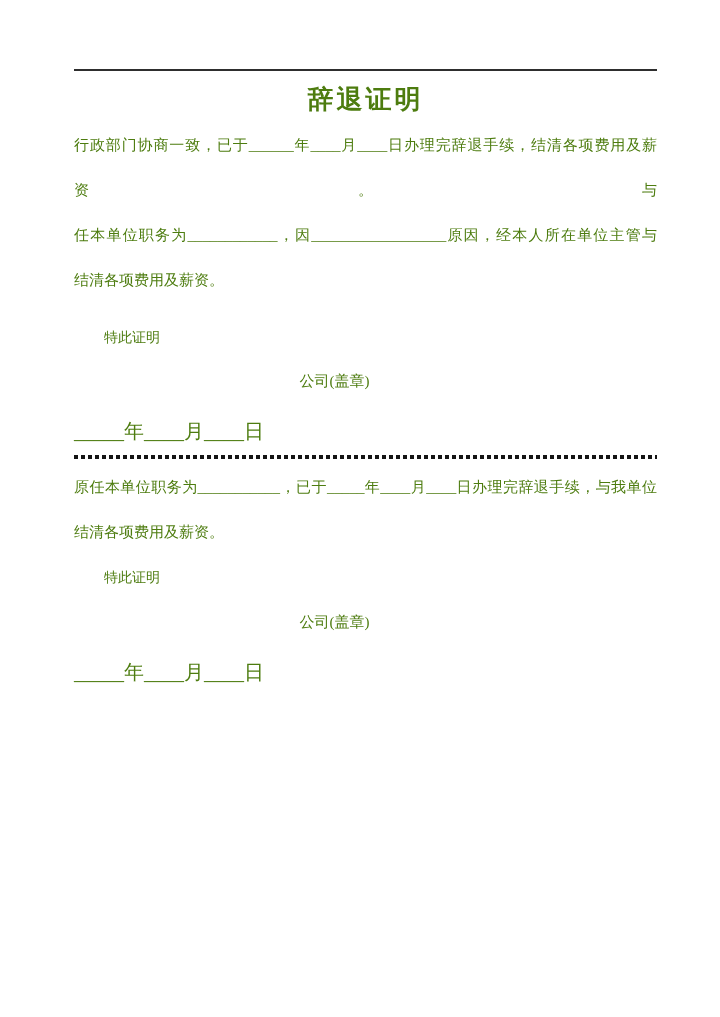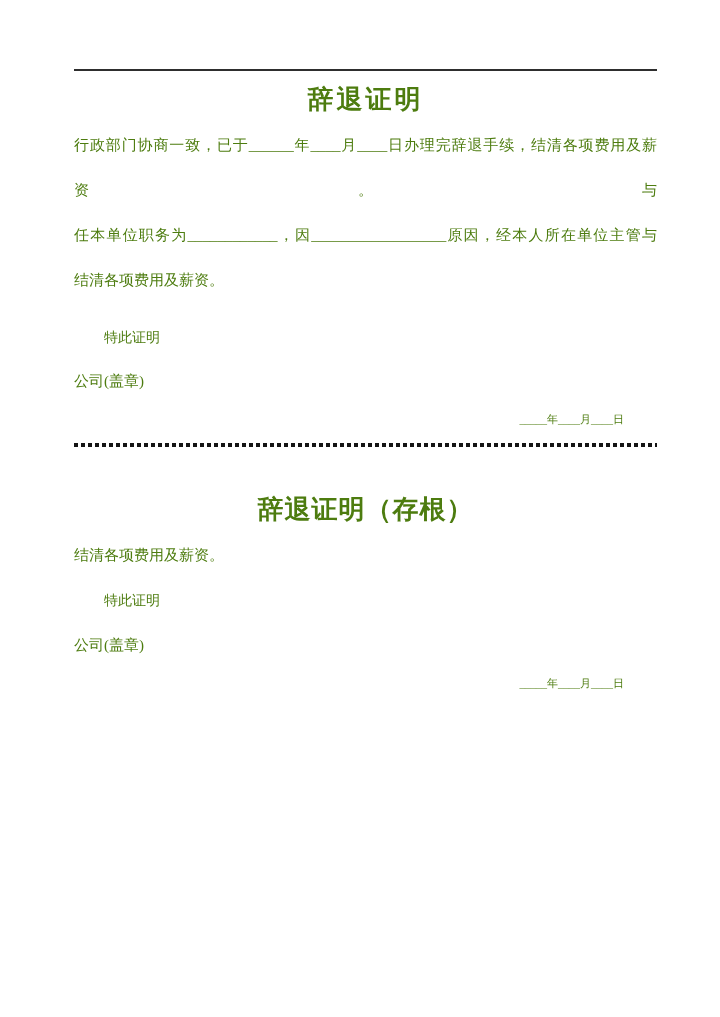--- a/index.html
+++ b/index.html
@@ -53,31 +53,30 @@
     margin-top: 24px;
     padding-left: 30px;
   }
   .closing.stub-closing {
     margin-top: 12px;
   }
   .seal-line {
     font-size: 15px;
     line-height: 22px;
     margin-top: 21px;
-    text-align: left;
+    text-align: center;
     padding-right: 62px;
   }
   .seal-line.stub-seal {
     margin-top: 22px;
   }
   .date-line {
-    font-size: 11px;
+    font-size: 20px;
     line-height: 22px;
-    margin-top: 16px;
-    text-align: right;
+    margin-top: 28px;
     padding-right: 33px;
   }
   .separator {
     height: 4px;
     margin-top: 13px;
     background: repeating-linear-gradient(to right, #141414 0 4px, transparent 4px 7px);
   }
 </style>
 </head>
 <body>
@@ -95,23 +94,23 @@
   </div>
 
   <div class="closing">特此证明</div>
 
   <div class="seal-line">公司(盖章)</div>
 
   <div class="date-line">_____年____月____日</div>
 
   <div class="separator"></div>
 
-  <div class="doc-title stub-title">辞退证明（存根）</div>
 
   <div class="para">
+    <div class="line fill">原任本单位职务为___________，已于_____年____月____日办理完辞退手续，与我单位</div>
     <div class="line">结清各项费用及薪资。</div>
   </div>
 
   <div class="closing stub-closing">特此证明</div>
 
   <div class="seal-line stub-seal">公司(盖章)</div>
 
   <div class="date-line">_____年____月____日</div>
 
 </div>

